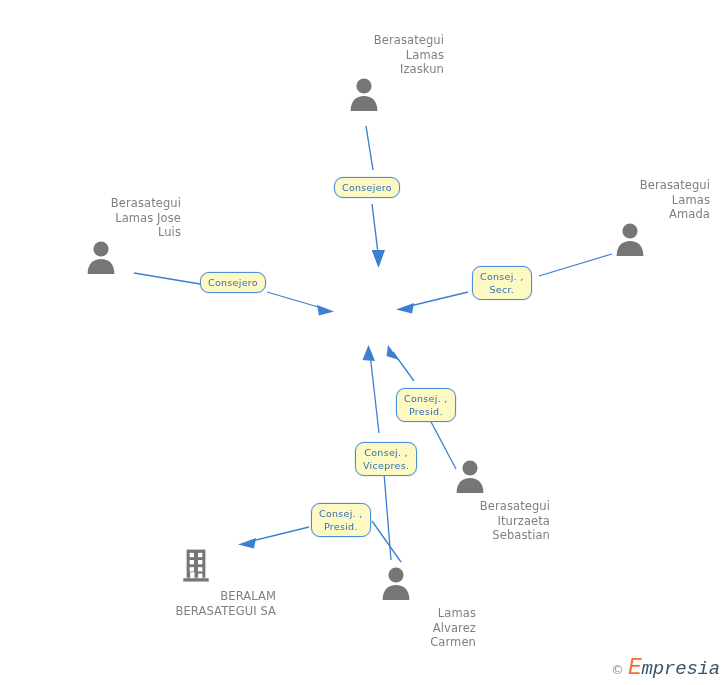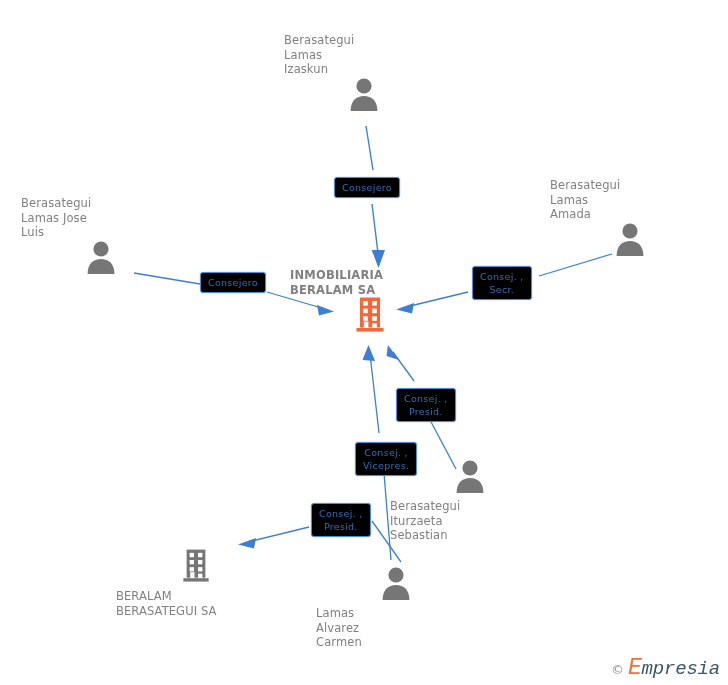--- a/index.html
+++ b/index.html
@@ -27,21 +27,21 @@
     top: 0;
     width: 728px;
     height: 685px;
   }
   .node-layer, .label-layer { pointer-events: none; }
   .node, .edge-label { pointer-events: auto; }
 
   
   .node {
     position: absolute;
-    text-align: left;
+    text-align: right;
     width: 160px;
     margin-left: -80px;
   }
   .node-title {
     color: #808080;
     font-size: 11.5px;
     line-height: 14.5px;
     white-space: pre-line;
     letter-spacing: 0.1px;
   }
@@ -53,22 +53,22 @@
     width: 160px;
     height: 40px;
     position: relative;
   }
   .node-icon svg { display: block; margin: 0 auto; }
 
   
   .edge-label {
     position: absolute;
     border: 1px solid #4a90d9;
-    border-radius: 3px;
-    background: #000000;
+    border-radius: 9px;
+    background: #fef9c3;
     color: #2f6fb5;
     font-size: 9.5px;
     line-height: 13px;
     text-align: center;
     padding: 3px 7px 3px 7px;
     box-sizing: border-box;
     white-space: pre-line;
     letter-spacing: 0.3px;
     box-shadow: 0 0 0 0.5px rgba(74,144,217,0.25);
   }
@@ -182,38 +182,20 @@
 Lamas
 Amada</div>
       <div class="node-icon">
         <svg width="32" height="34" viewBox="0 0 32 34">
           <circle cx="16" cy="9" r="7.6" fill="#767676"></circle>
           <path d="M2.6 34 C2.6 23.6 8.4 19 16 19 C23.6 19 29.4 23.6 29.4 34 Z" fill="#767676"></path>
         </svg>
       </div>
     </div>
 
-    <div class="node" style="left:370px; top:268px;">
-      <div class="node-title company">INMOBILIARIA
-BERALAM SA</div>
-      <div class="node-icon">
-        <svg width="32" height="36" viewBox="0 0 32 36">
-          <rect x="6" y="0.5" width="20" height="30" fill="#f4673a"></rect>
-          <rect x="9.2" y="4" width="4.6" height="4.6" fill="#ffffff"></rect>
-          <rect x="18.2" y="4" width="4.6" height="4.6" fill="#ffffff"></rect>
-          <rect x="9.2" y="11.6" width="4.6" height="4.6" fill="#ffffff"></rect>
-          <rect x="18.2" y="11.6" width="4.6" height="4.6" fill="#ffffff"></rect>
-          <rect x="9.2" y="19.2" width="4.6" height="4.6" fill="#ffffff"></rect>
-          <rect x="18.2" y="19.2" width="4.6" height="4.6" fill="#ffffff"></rect>
-          <rect x="9.8" y="24.6" width="4.6" height="6.4" fill="#ffffff"></rect>
-          <rect x="18.2" y="26.2" width="4.6" height="4.6" fill="#ffffff"></rect>
-          <rect x="2.5" y="31" width="27" height="3.6" fill="#f4673a"></rect>
-        </svg>
-      </div>
-    </div>
 
     <div class="node" style="left:470px; top:459px;">
       <div class="node-icon">
         <svg width="32" height="34" viewBox="0 0 32 34">
           <circle cx="16" cy="9" r="7.6" fill="#767676"></circle>
           <path d="M2.6 34 C2.6 23.6 8.4 19 16 19 C23.6 19 29.4 23.6 29.4 34 Z" fill="#767676"></path>
         </svg>
       </div>
       <div class="node-title">Berasategui
 Iturzaeta

